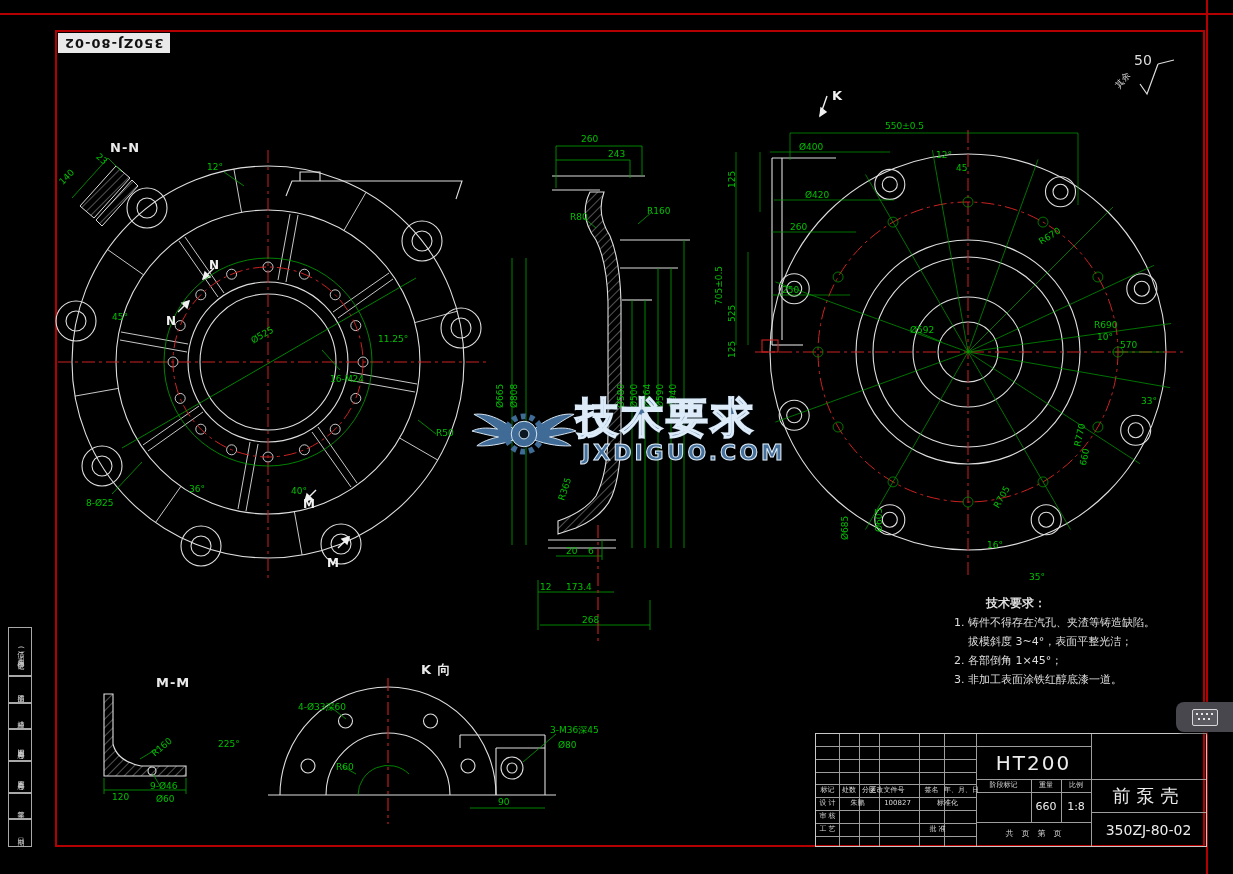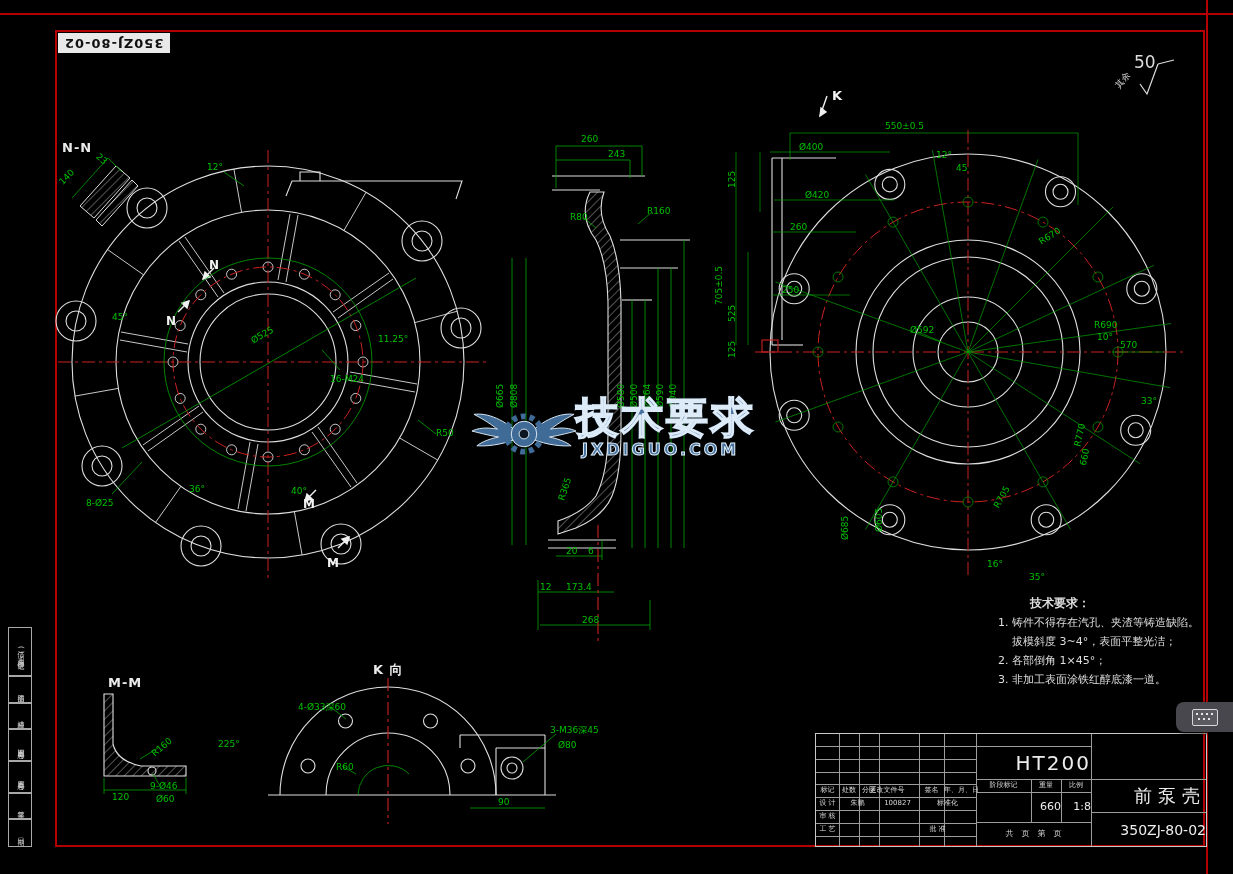--- a/index.html
+++ b/index.html
@@ -9,44 +9,44 @@
   
   .redline{position:absolute;background:#b40000;}
   #frame{position:absolute;left:55px;top:30px;width:1146px;height:813px;border:2px solid #b40000;}
   
   #cornerbox{position:absolute;left:58px;top:33px;width:112px;height:20px;background:#e9e9e9;
              display:flex;align-items:center;justify-content:center;}
   #cornerbox span{transform:rotate(180deg);color:#111;font-size:13px;font-weight:bold;letter-spacing:1px;}
   
   .dim{position:absolute;color:#00c000;font-size:9px;white-space:nowrap;line-height:10px;}
   .cut{position:absolute;color:#f2f2f2;font-size:12px;font-weight:bold;white-space:nowrap;}
-  .vtitle{position:absolute;color:#eaeaea;font-size:13px;font-weight:bold;white-space:nowrap;letter-spacing:1px;}
+  .vtitle{position:absolute;color:#eaeaea;font-size:13px;font-weight:bold;white-space:nowrap;letter-spacing:1px;margin-left:48px;}
   .rv{transform:rotate(-90deg);transform-origin:0 100%;}
   
   #wm{position:absolute;left:470px;top:394px;width:320px;height:84px;z-index:9;}
   .wm-cn{position:absolute;left:106px;top:-4px;font-size:42px;font-weight:bold;letter-spacing:3px;
          color:#47719d;-webkit-text-stroke:1.5px #dcebf7;text-shadow:0 0 3px #1c3granted;} 
   .wm-cn{text-shadow:0 0 3px #183048;}
-  .wm-en{position:absolute;left:112px;top:46px;font-size:16px;font-weight:bold;letter-spacing:3px;
+  .wm-en{position:absolute;left:112px;top:46px;font-size:22px;font-weight:bold;letter-spacing:3px;
          color:#47719d;-webkit-text-stroke:1px #dcebf7;}
   
-  #tech{position:absolute;left:998px;top:594px;width:212px;color:#dedede;font-size:11px;line-height:19px;}
+  #tech{position:absolute;left:954px;top:594px;width:212px;color:#dedede;font-size:11px;line-height:19px;}
   #tech .t-title{font-size:12px;font-weight:bold;margin-left:32px;}
   #tech .t-line{white-space:nowrap;}
   
   #tb{position:absolute;left:815px;top:733px;width:390px;height:112px;border:1px solid #c8c8c8;}
   .tbl{position:absolute;background:#9d9d9d;}
   .tbt{position:absolute;color:#d8d8d8;font-size:7px;line-height:13px;text-align:center;white-space:nowrap;overflow:visible;}
-  .tb-big{position:absolute;color:#ededed;text-align:right;white-space:nowrap;}
+  .tb-big{position:absolute;color:#ededed;text-align:center;white-space:nowrap;}
   
   .mbox{position:absolute;left:8px;width:22px;border:1px solid #a8a8a8;display:flex;align-items:center;
         justify-content:center;}
   .mbox span{writing-mode:vertical-rl;color:#cfcfcf;font-size:7px;letter-spacing:1px;line-height:9px;}
   
-  .finv{position:absolute;color:#ddd;font-size:17px;}
+  .finv{position:absolute;color:#ddd;font-size:14px;}
   
   #cap{position:absolute;left:1176px;top:702px;width:57px;height:30px;background:#47474d;
        border-radius:8px 0 0 8px;box-shadow:0 1px 3px #000;display:flex;align-items:center;justify-content:center;z-index:20;}
   #cap .kbd{width:24px;height:15px;border:1px solid #d8d8d8;border-radius:2px;position:relative;background:#5a5a60;}
   #cap .kbd i{position:absolute;width:2px;height:2px;background:#e8e8e8;}
 </style>
 </head>
 <body>
 
 <div id="screen">
@@ -386,21 +386,21 @@
   <span class="dim" style="left:910px;top:325px">Ø592</span>
   <span class="dim" style="left:1094px;top:320px">R690</span>
   <span class="dim" style="left:1120px;top:340px">570</span>
   <span class="dim" style="left:1097px;top:332px">10°</span>
   <span class="dim" style="left:1141px;top:396px">33°</span>
   <span class="dim" style="left:1068px;top:430px;transform:rotate(-78deg)">R770</span>
   <span class="dim" style="left:1076px;top:452px;transform:rotate(-78deg)">660</span>
   <span class="dim" style="left:990px;top:492px;transform:rotate(-60deg)">R705</span>
   <span class="dim rv" style="left:884px;top:522px">Ø605</span>
   <span class="dim rv" style="left:850px;top:530px">Ø685</span>
-  <span class="dim" style="left:987px;top:559px">16°</span>
+  <span class="dim" style="left:987px;top:540px">16°</span>
   <span class="dim" style="left:1029px;top:572px">35°</span>
 
   <span class="vtitle" style="left:108px;top:675px">M-M</span>
   <span class="dim" style="left:150px;top:742px;transform:rotate(-40deg)">R160</span>
   <span class="dim" style="left:112px;top:792px">120</span>
   <span class="dim" style="left:150px;top:781px">9-Ø46</span>
   <span class="dim" style="left:156px;top:794px">Ø60</span>
 
   <span class="vtitle" style="left:373px;top:661px">K 向</span>
   <span class="dim" style="left:298px;top:702px">4-Ø33深60</span>

